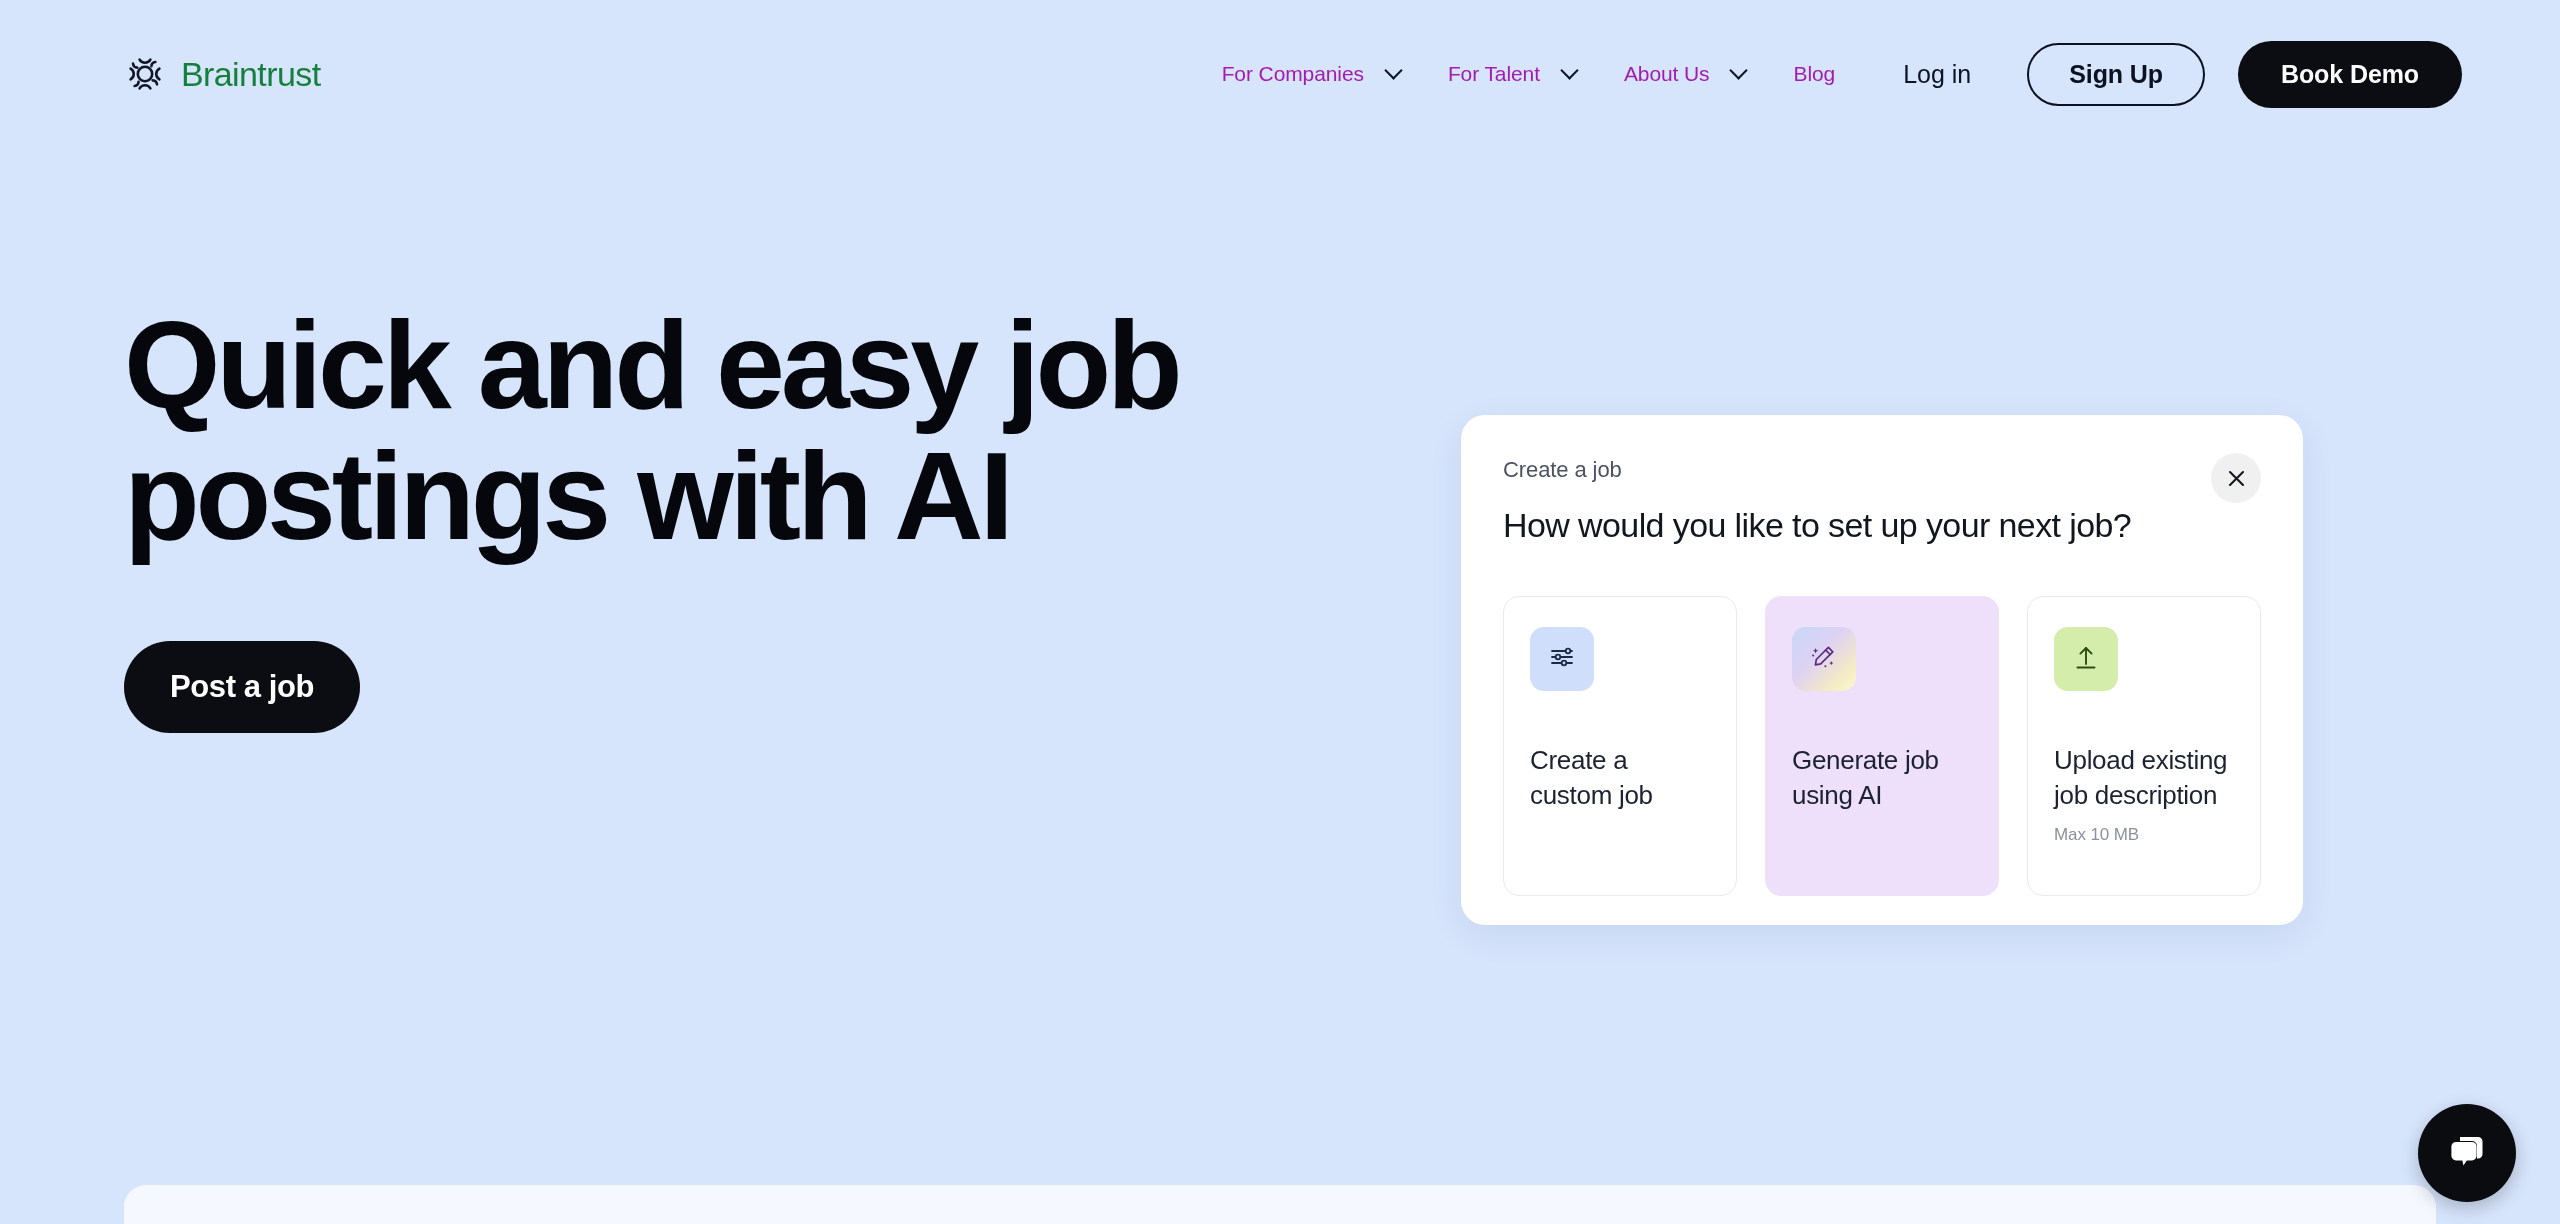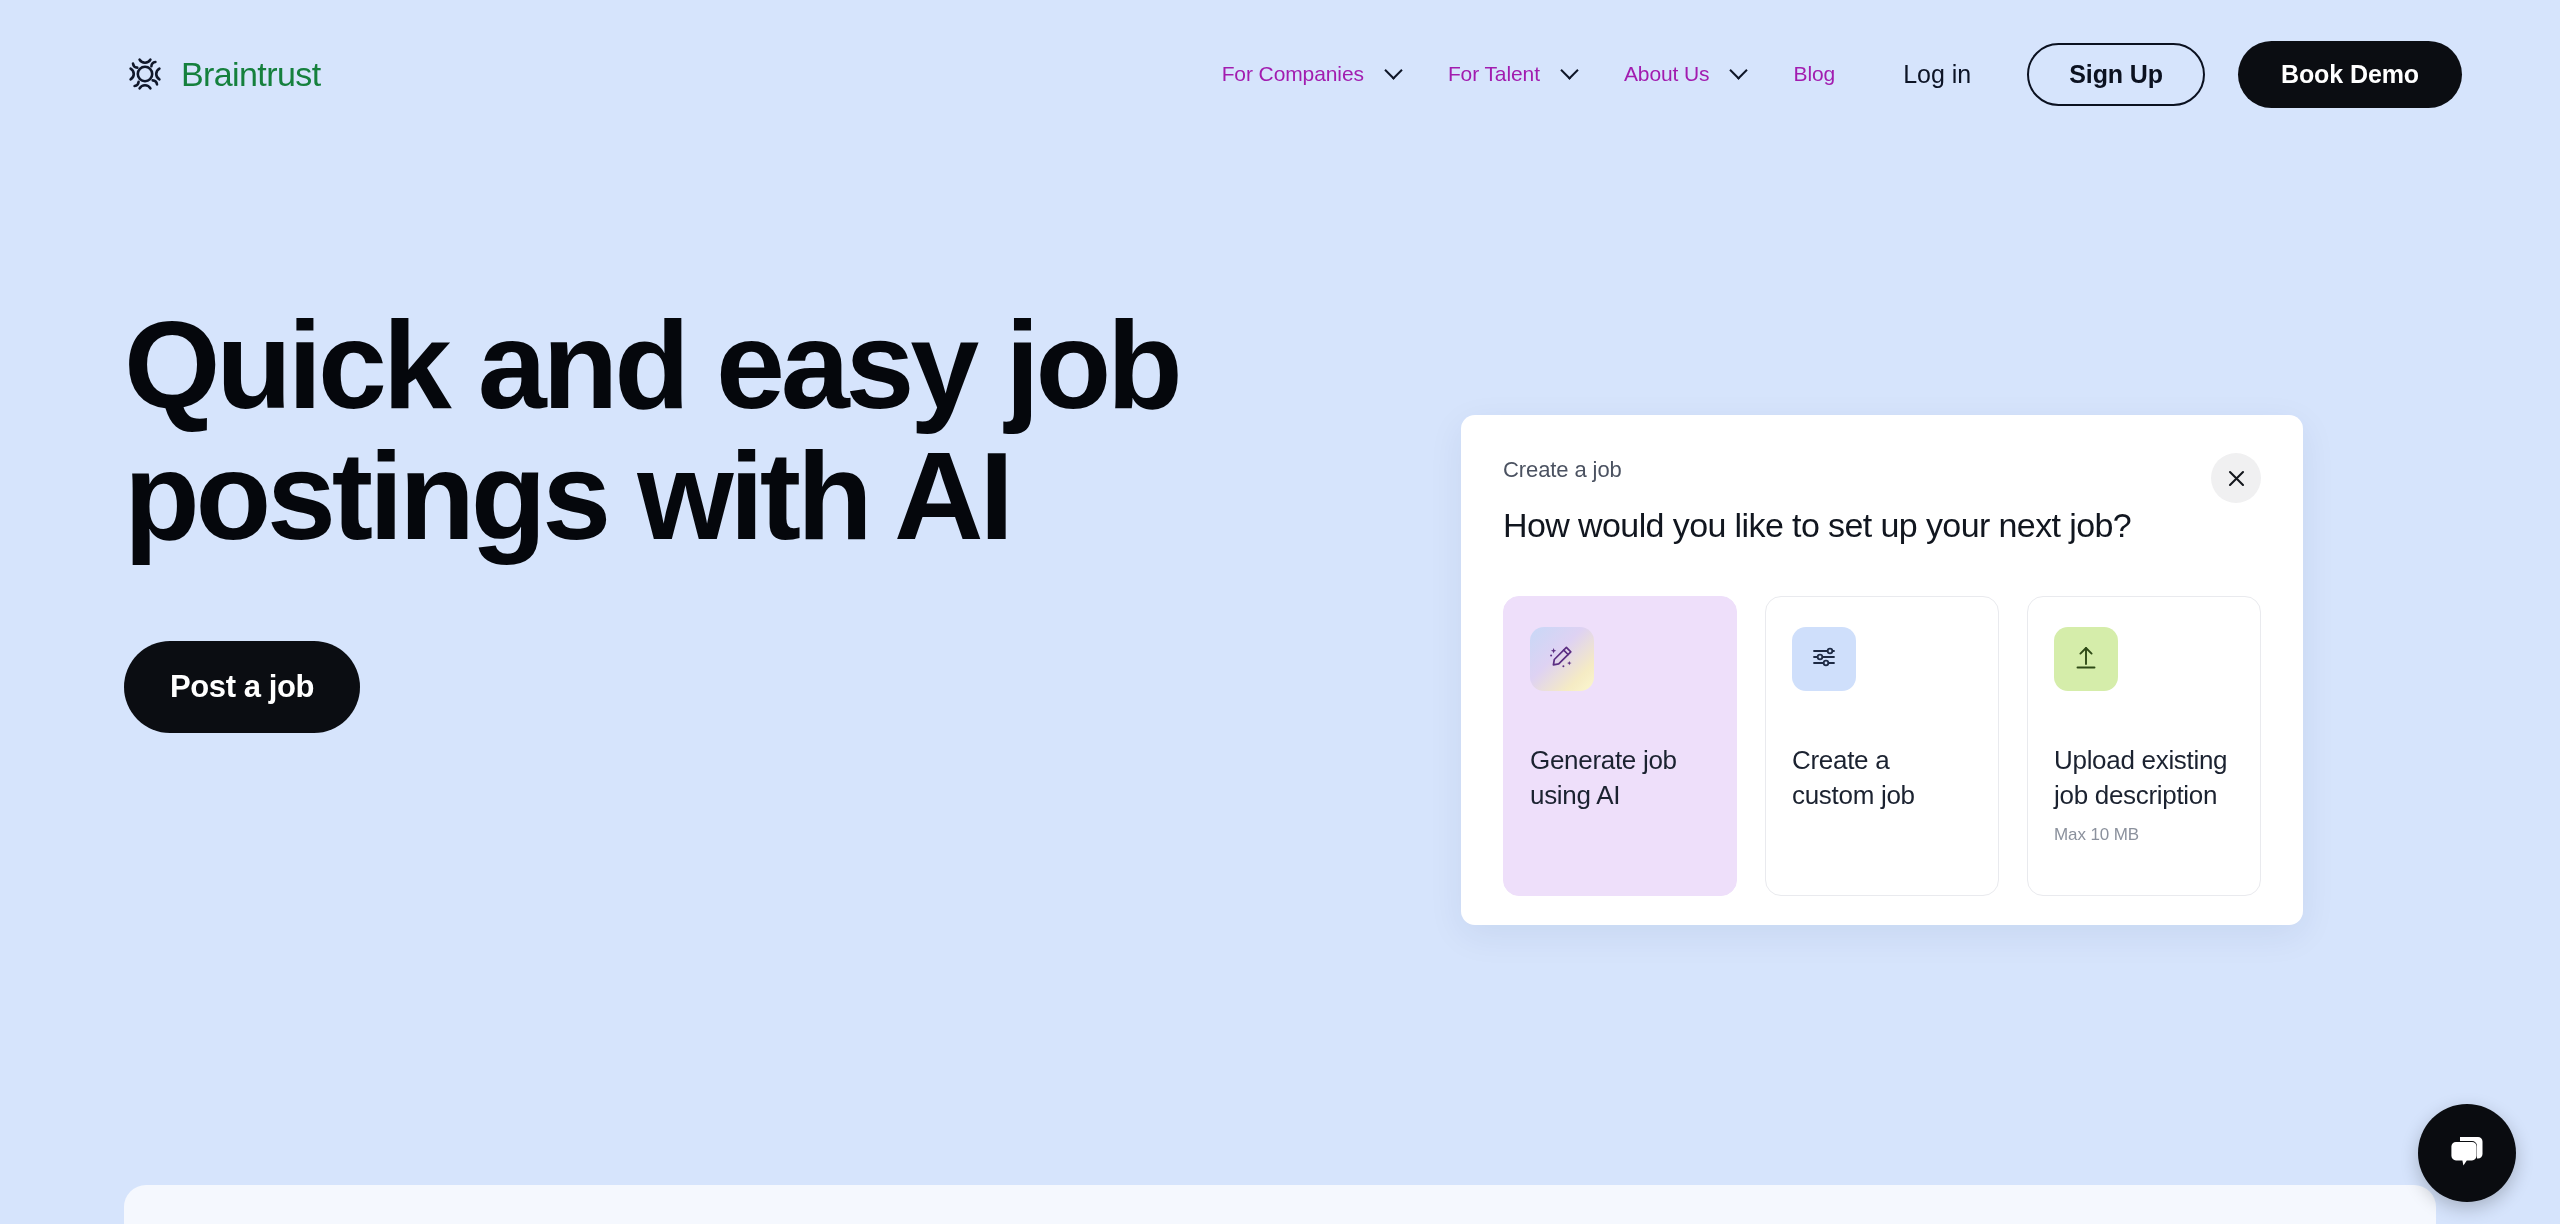--- a/index.html
+++ b/index.html
@@ -148,21 +148,21 @@
   }
 
   
   .modal {
     position: absolute;
     left: 1461px;
     top: 415px;
     width: 842px;
     height: 510px;
     background: #ffffff;
-    border-radius: 14px;
+    border-radius: 24px;
     box-shadow: 0 10px 36px rgba(18,38,83,0.07);
     padding: 42px 42px 0 42px;
   }
   .modal-eyebrow {
     font-size: 22px;
     color: #4b5261;
     letter-spacing: -0.1px;
     font-weight: 400;
   }
   .modal-title {
@@ -324,40 +324,20 @@
 
   <button class="modal-close">
     <span>
       <svg width="19" height="19" viewBox="0 0 19 19" fill="none" aria-hidden="true">
         <path d="M3 3 L16 16 M16 3 L3 16" stroke="#14171d" stroke-width="2.1" stroke-linecap="round"></path>
       </svg>
     </span>
   </button>
 
   <div class="options">
-
-    <div class="opt is-selected">
-      <div class="opt-icon grad">
-        <span>
-          <svg width="32" height="32" viewBox="0 0 32 32" fill="none" aria-hidden="true">
-            <g stroke="#5b2d82" stroke-width="1.7" stroke-linecap="round" stroke-linejoin="round" fill="none">
-              <path d="M20.4 6.4l4.4 4.4-12.1 12.1-5.3.9.9-5.3z"></path>
-              <path d="M17.7 9.1l4.4 4.4"></path>
-            </g>
-            <g fill="#5b2d82">
-              <path d="M7.6 7.0l.75 1.95 1.95.75-1.95.75-.75 1.95-.75-1.95-1.95-.75 1.95-.75z"></path>
-              <path d="M23.3 19.9l.62 1.6 1.6.62-1.6.62-.62 1.6-.62-1.6-1.6-.62 1.6-.62z"></path>
-              <circle cx="5.1" cy="14.6" r="1.0"></circle>
-              <circle cx="17.4" cy="25.2" r="1.0"></circle>
-            </g>
-          </svg>
-        </span>
-      </div>
-      <div class="opt-label">Generate job using AI</div>
-    </div>
 
     <div class="opt">
       <div class="opt-icon blue">
         <span>
           <svg width="30" height="30" viewBox="0 0 30 30" fill="none" aria-hidden="true">
             <g stroke="#1e2a44" stroke-width="1.8" stroke-linecap="round">
               <path d="M5 9h14"></path>
                 <path d="M23 9h2"></path>
               <path d="M5 15h4"></path>
                 <path d="M13 15h12"></path>
@@ -368,20 +348,40 @@
               <circle cx="21" cy="9" r="2.3"></circle>
               <circle cx="11" cy="15" r="2.3"></circle>
               <circle cx="17" cy="21" r="2.3"></circle>
             </g>
           </svg>
         </span>
       </div>
       <div class="opt-label">Create a custom job</div>
     </div>
 
+    <div class="opt is-selected">
+      <div class="opt-icon grad">
+        <span>
+          <svg width="32" height="32" viewBox="0 0 32 32" fill="none" aria-hidden="true">
+            <g stroke="#5b2d82" stroke-width="1.7" stroke-linecap="round" stroke-linejoin="round" fill="none">
+              <path d="M20.4 6.4l4.4 4.4-12.1 12.1-5.3.9.9-5.3z"></path>
+              <path d="M17.7 9.1l4.4 4.4"></path>
+            </g>
+            <g fill="#5b2d82">
+              <path d="M7.6 7.0l.75 1.95 1.95.75-1.95.75-.75 1.95-.75-1.95-1.95-.75 1.95-.75z"></path>
+              <path d="M23.3 19.9l.62 1.6 1.6.62-1.6.62-.62 1.6-.62-1.6-1.6-.62 1.6-.62z"></path>
+              <circle cx="5.1" cy="14.6" r="1.0"></circle>
+              <circle cx="17.4" cy="25.2" r="1.0"></circle>
+            </g>
+          </svg>
+        </span>
+      </div>
+      <div class="opt-label">Generate job using AI</div>
+    </div>
+
     <div class="opt">
       <div class="opt-icon green">
         <span>
           <svg width="30" height="30" viewBox="0 0 30 30" fill="none" aria-hidden="true">
             <g stroke="#2e4a16" stroke-width="1.9" stroke-linecap="round" stroke-linejoin="round">
               <path d="M15 22V6"></path>
               <path d="M9.4 11.6L15 6l5.6 5.6"></path>
               <path d="M6.5 25.5h17"></path>
             </g>
           </svg>

